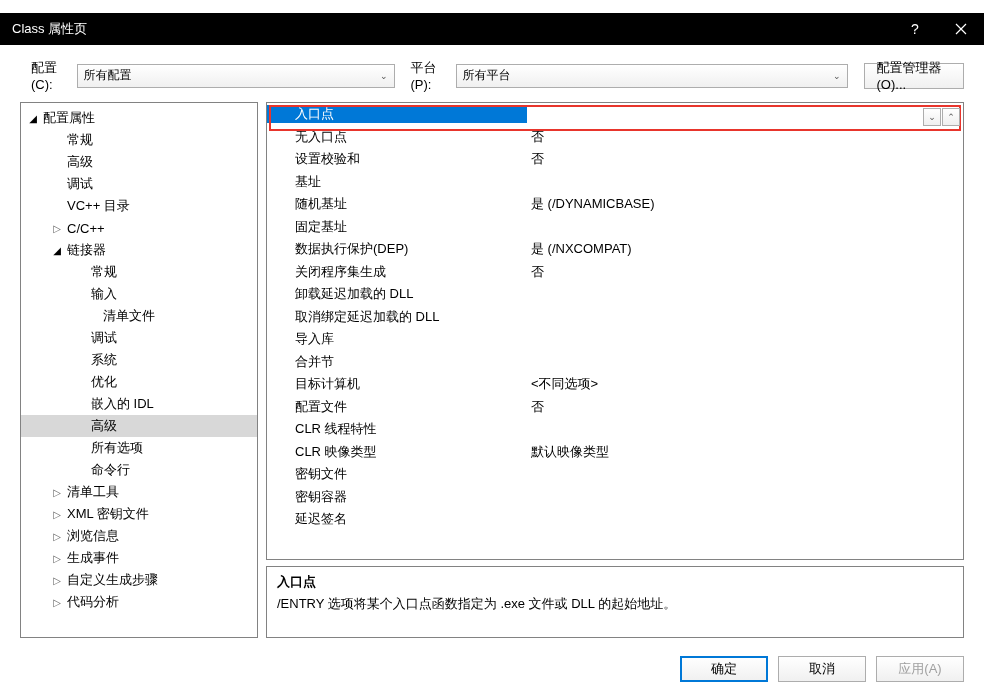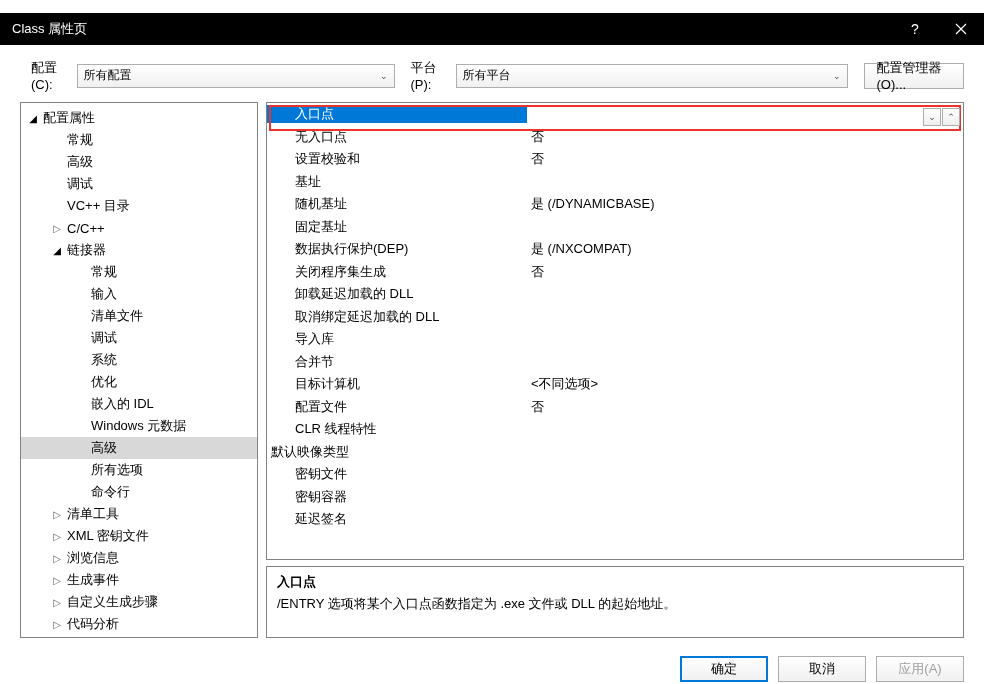--- a/index.html
+++ b/index.html
@@ -110,41 +110,37 @@
       <div class="tree-item tree-lvl2">
         <span class="toggle">&nbsp;</span>
         <span style="margin-left: 4px;">常规</span>
       </div>
       <div class="tree-item tree-lvl2">
         <span class="toggle">&nbsp;</span>
         <span style="margin-left: 4px;">输入</span>
       </div>
       <div class="tree-item tree-lvl2">
         <span class="toggle">&nbsp;</span>
-        <span style="margin-left: 4px;">清单文件</span>
+        <span style="margin-left: 16px;">清单文件</span>
       </div>
       <div class="tree-item tree-lvl2">
         <span class="toggle">&nbsp;</span>
         <span style="margin-left: 4px;">调试</span>
       </div>
       <div class="tree-item tree-lvl2">
         <span class="toggle">&nbsp;</span>
         <span style="margin-left: 4px;">系统</span>
       </div>
       <div class="tree-item tree-lvl2">
         <span class="toggle">&nbsp;</span>
         <span style="margin-left: 4px;">优化</span>
       </div>
       <div class="tree-item tree-lvl2">
         <span class="toggle">&nbsp;</span>
         <span style="margin-left: 4px;">嵌入的 IDL</span>
-      </div>
-      <div class="tree-item tree-lvl2">
-        <span class="toggle">&nbsp;</span>
-        <span style="margin-left: 4px;">Windows 元数据</span>
       </div>
       <div class="tree-item tree-lvl2 selected">
         <span class="toggle">&nbsp;</span>
         <span style="margin-left: 4px;">高级</span>
       </div>
       <div class="tree-item tree-lvl2">
         <span class="toggle">&nbsp;</span>
         <span style="margin-left: 4px;">所有选项</span>
       </div>
       <div class="tree-item tree-lvl2">
@@ -235,20 +231,21 @@
           </div>
           <div class="grid-row">
             <div class="name">配置文件</div>
             <div class="value">否</div>
           </div>
           <div class="grid-row">
             <div class="name">CLR 线程特性</div>
             <div class="value"></div>
           </div>
           <div class="grid-row">
+            <div class="name">CLR 映像类型</div>
             <div class="value">默认映像类型</div>
           </div>
           <div class="grid-row">
             <div class="name">密钥文件</div>
             <div class="value"></div>
           </div>
           <div class="grid-row">
             <div class="name">密钥容器</div>
             <div class="value"></div>
           </div>

